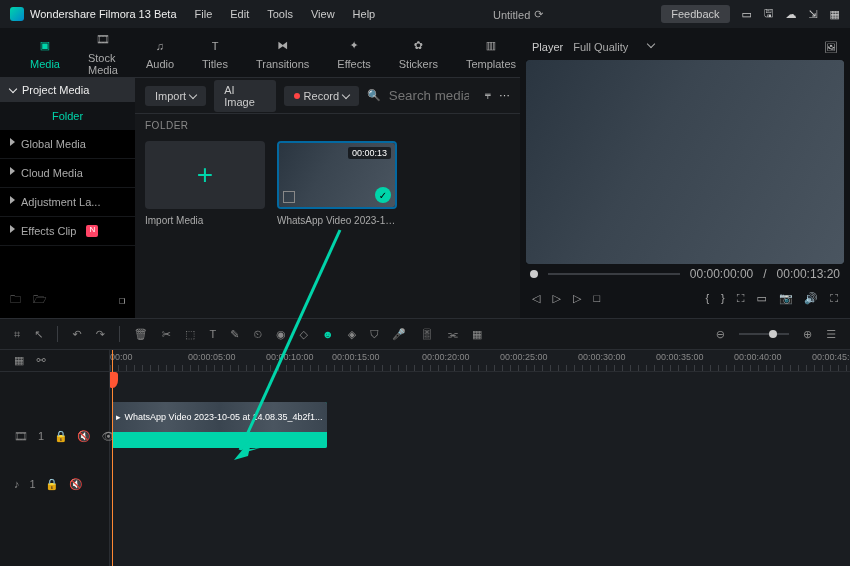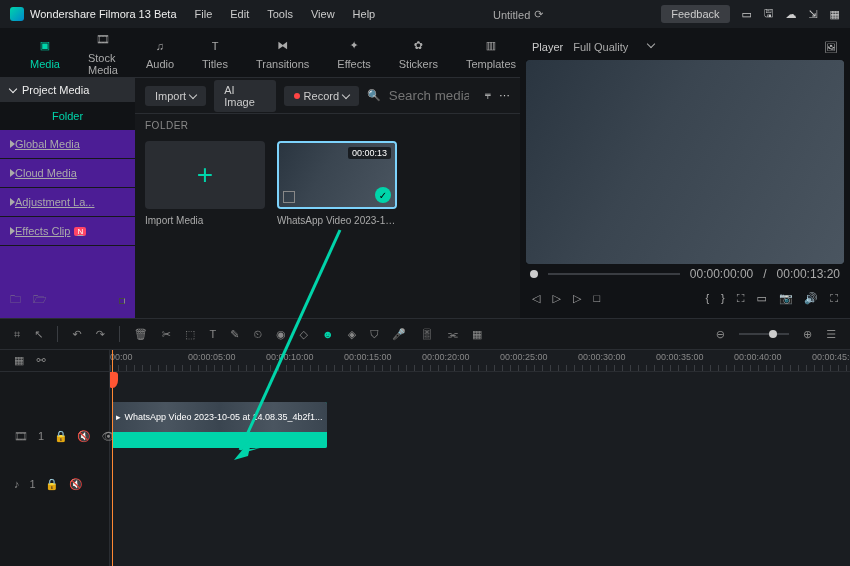--- a/index.html
+++ b/index.html
@@ -12,34 +12,34 @@
 .title-center { flex: 1; display: flex; align-items: flex-end; justify-content: center; gap: 4px; color: #aaa; }
 .titlebar-right { display: flex; align-items: center; gap: 12px; }
 .feedback-btn { background: #3a3d42; padding: 3px 10px; border-radius: 3px; color: #ccc; cursor: pointer; }
 .top-grid { display: flex; height: 290px; }
 .top-left { width: 520px; display: flex; flex-direction: column; }
 .tabs { height: 50px; background: #111316; display: flex; align-items: center; gap: 28px; padding: 0 30px; border-bottom: 1px solid #2a2d32; }
 .tab { display: flex; flex-direction: column; align-items: center; gap: 2px; color: #aaa; cursor: pointer; }
 .tab.active { color: #00d4aa; }
 .tab-icon { width: 20px; height: 20px; display: flex; align-items: center; justify-content: center; }
 .media-area { flex: 1; display: flex; }
-.sidebar { width: 135px; background: #4c1d95; display: flex; flex-direction: column; }
+.sidebar { width: 135px; background: #000000; display: flex; flex-direction: column; }
 .sidebar-top { background: #2a2d32; padding: 6px 10px; display: flex; align-items: center; gap: 6px; color: #eee; }
 .folder-lbl { padding: 8px 0; text-align: center; color: #00d4aa; background: #111316; }
-.sidebar-item { padding: 8px 10px; display: flex; align-items: center; color: #aaa; cursor: pointer; border-bottom: 1px solid #16181b; text-decoration: underline; }
+.sidebar-item { padding: 8px 10px; display: flex; gap: 6px; color: #aaa; cursor: pointer; border-bottom: 1px solid #16181b; }
 .sidebar-bottom { margin-top: auto; padding: 8px 10px; display: flex; gap: 12px; align-items: center; color: #888; }
 .media-main { flex: 1; background: #16181b; display: flex; flex-direction: column; }
 .media-toolbar { height: 36px; display: flex; align-items: center; gap: 8px; padding: 0 10px; border-bottom: 1px solid #2a2d32; }
 .tb-btn { background: #2a2d32; padding: 4px 10px; border-radius: 3px; color: #ccc; cursor: pointer; display: flex; align-items: center; gap: 4px; }
 .search-inp { background: transparent; border: none; color: #ccc; outline: none; width: 80px; }
 .folder-header { padding: 6px 10px; font-size: 10px; color: #888; letter-spacing: 0.5px; }
 .thumbs { display: flex; gap: 12px; padding: 4px 10px; }
 .thumb { width: 120px; display: flex; flex-direction: column; gap: 6px; }
 .thumb-img { width: 120px; height: 68px; background: #2a2d32; border-radius: 4px; display: flex; align-items: center; justify-content: center; position: relative; }
-.thumb.selected .thumb-img { border: 2px solid #7dd3fc; }
+.thumb.selected .thumb-img { border: 2px solid #0369a1; }
 .plus { color: #00d4aa; font-size: 28px; font-weight: 300; }
 .video-scene { width: 100%; height: 100%; background: linear-gradient(120deg,#2a3540 0%,#3a4550 40%,#4a5560 100%); border-radius: 3px; position: relative; overflow: hidden; }
 .clip-dur { position: absolute; top: 4px; right: 4px; background: rgba(0,0,0,0.6); padding: 1px 4px; font-size: 9px; border-radius: 2px; color: #fff; }
 .clip-check { position: absolute; bottom: 4px; right: 4px; width: 16px; height: 16px; background: #00d4aa; border-radius: 50%; display: flex; align-items: center; justify-content: center; color: #000; font-size: 10px; }
 .clip-sq { position: absolute; bottom: 4px; left: 4px; width: 12px; height: 12px; border: 1px solid #888; }
 .thumb-label { font-size: 10px; color: #aaa; white-space: nowrap; overflow: hidden; text-overflow: ellipsis; }
 .top-right { width: 330px; background: #111316; display: flex; flex-direction: column; padding: 6px; }
 .player-hdr { height: 26px; display: flex; align-items: center; gap: 10px; padding: 0 6px; }
 .preview { flex: 1; background: #000; border-radius: 2px; overflow: hidden; position: relative; }
 .preview .video-scene { height: 100%; }
@@ -305,21 +305,21 @@
       <span>🔒</span>
       <span>🔇</span>
     </div>
   </div>
   <div class="tl-right">
     <div class="ruler">
       <div class="ticks"></div>
     <span class="ruler-mark" style="left: 0px;">00:00</span>
         <span class="ruler-mark" style="left: 78px;">00:00:05:00</span>
         <span class="ruler-mark" style="left: 156px;">00:00:10:00</span>
-        <span class="ruler-mark" style="left: 234px;">00:00:15:00</span>
+        <span class="ruler-mark" style="left: 222px;">00:00:15:00</span>
         <span class="ruler-mark" style="left: 312px;">00:00:20:00</span>
         <span class="ruler-mark" style="left: 390px;">00:00:25:00</span>
         <span class="ruler-mark" style="left: 468px;">00:00:30:00</span>
         <span class="ruler-mark" style="left: 546px;">00:00:35:00</span>
         <span class="ruler-mark" style="left: 624px;">00:00:40:00</span>
         <span class="ruler-mark" style="left: 702px;">00:00:45:00</span>
       </div>
     <div class="playhead"></div>
     <div class="tracks-area">
       <div class="clip" style="top:30px">

